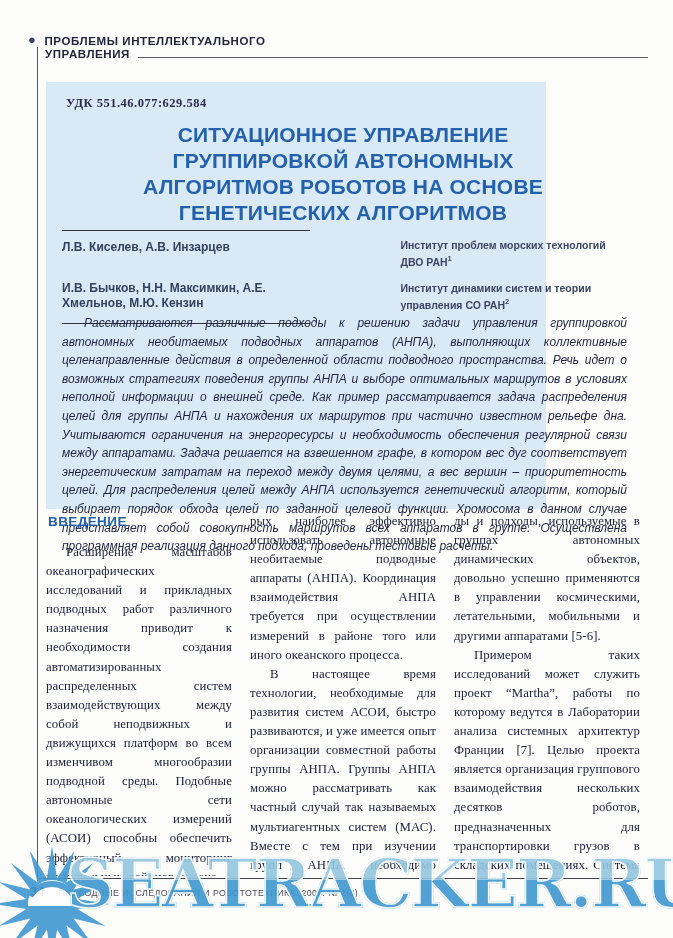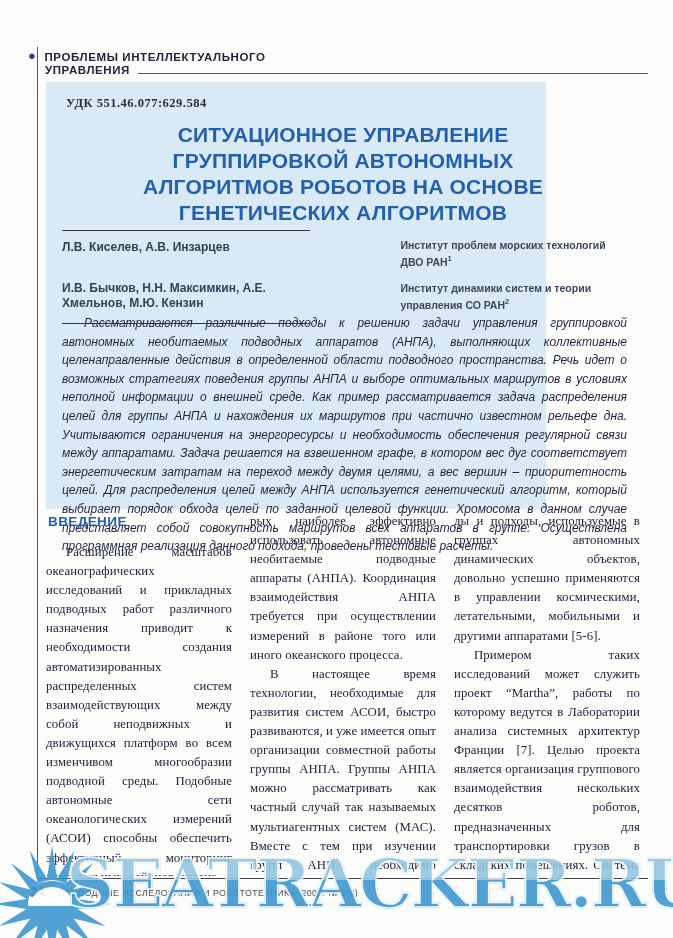--- a/index.html
+++ b/index.html
@@ -7,21 +7,21 @@
   .page {
     position: relative;
     width: 673px; height: 938px;
     background: #fcfcfb;
     overflow: hidden;
     font-family: "Liberation Serif", serif;
     color: #232740;
   }
 
   
-  .kicker { position: absolute; left: 28px; top: 48px; width: 620px;
+  .kicker { position: absolute; left: 28px; top: 32px; width: 620px;
     font-family: "Liberation Sans", sans-serif; font-size: 11.5px; font-weight: 600;
     letter-spacing: 0.6px; color: #23233c; }
   .kicker .bullet { color: #3a3a80; font-size: 13px; margin-right: 8px; vertical-align: 1px; }
   .kicker-line { display: inline-block; }
   .kicker-line2-wrap { margin-left: 17px; margin-top: 1px; display: flex; align-items: flex-end; }
   .kicker-rule { flex: 1; border-bottom: 1px solid #5a5a66; margin-left: 8px; margin-bottom: 2px; }
   .vrule { position: absolute; left: 37px; top: 47px; width: 1px; height: 831px; background: #5a5a66; }
 
   
   .panel { position: absolute; left: 46px; top: 82px; width: 500px; height: 427px;

